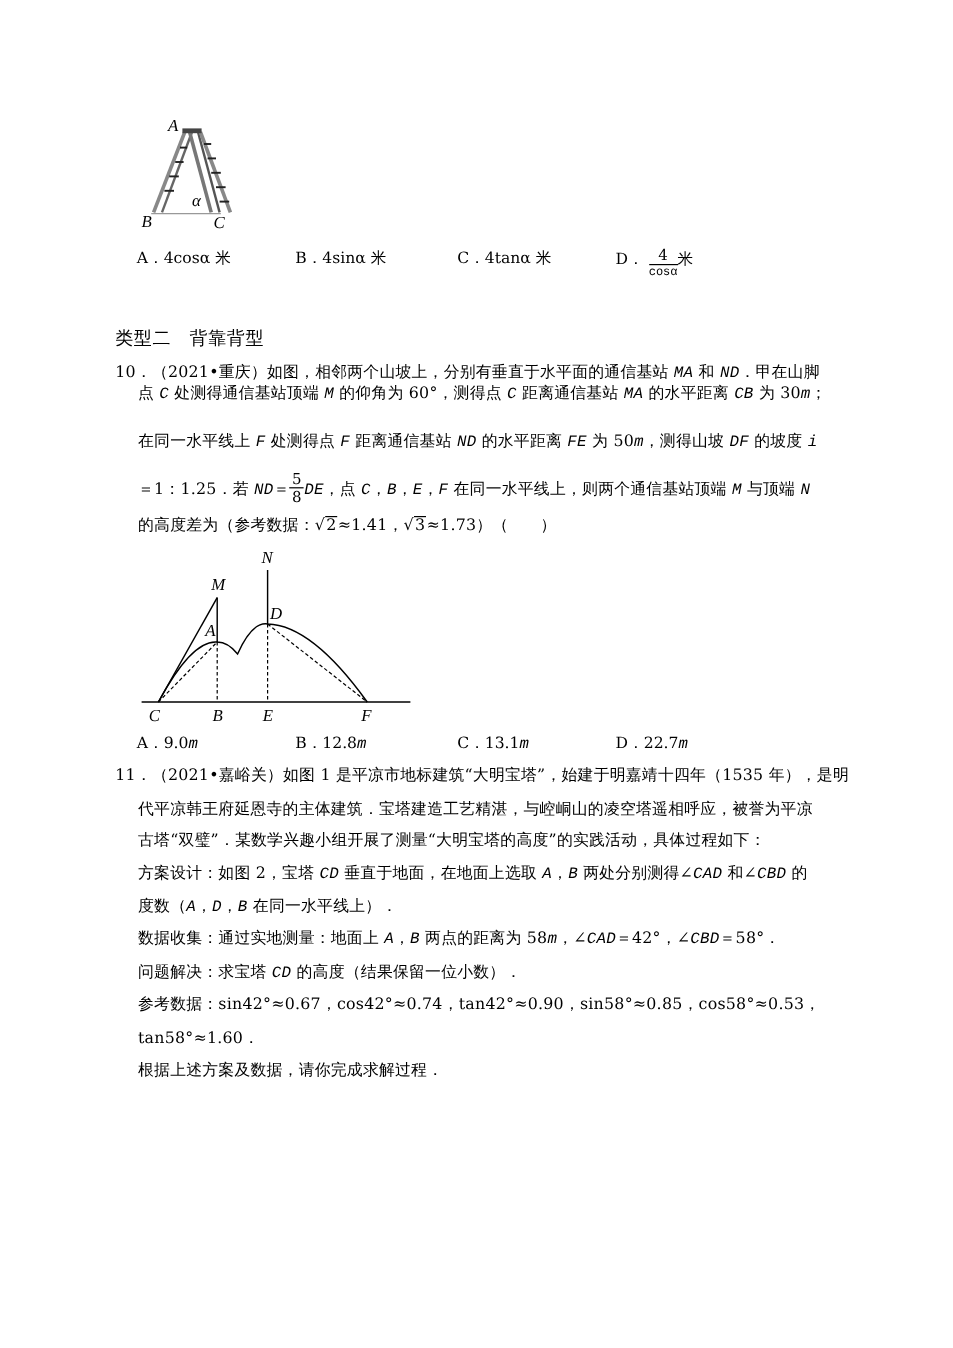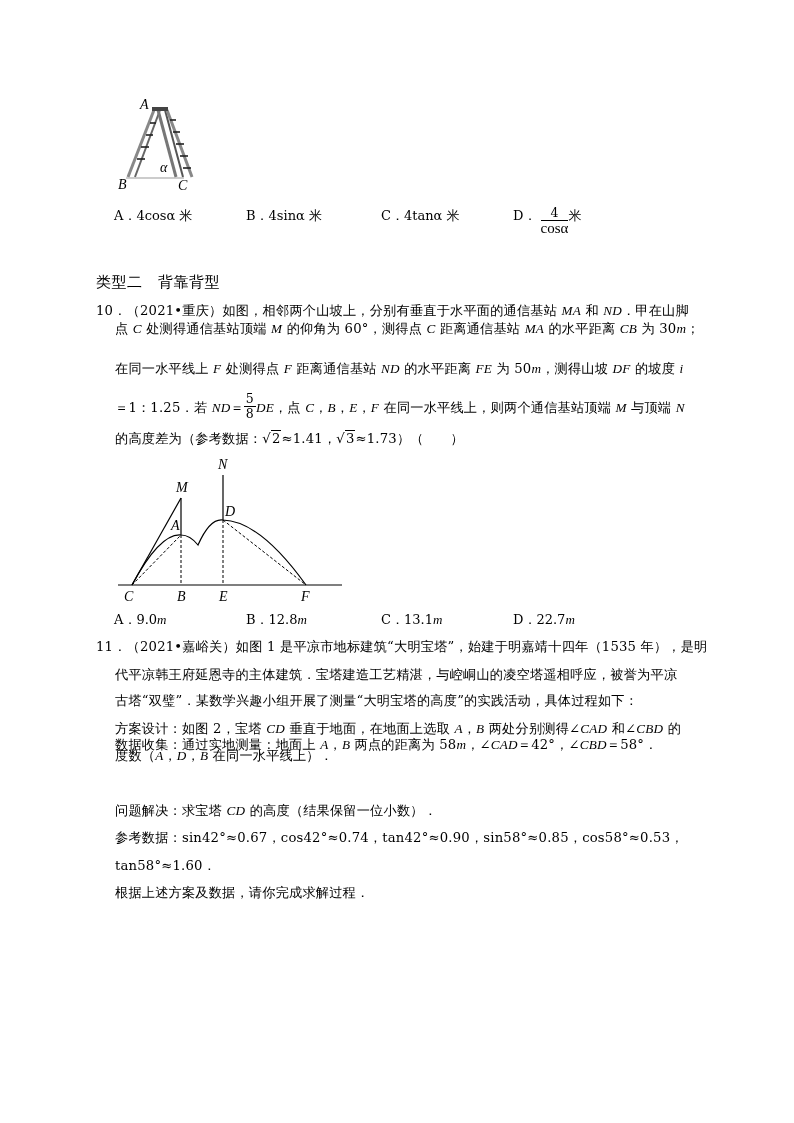--- a/index.html
+++ b/index.html
@@ -1,21 +1,21 @@
 <!DOCTYPE html>
 <html><head>
 <meta charset="utf-8">
 <style>
   html, body { margin: 0; padding: 0; background: #ffffff; }
   body { width: 794px; height: 1123px; position: relative; overflow: hidden;
          font-family: "DejaVu Serif", "Liberation Serif", serif; color: #000; }
   .abs { position: absolute; }
   .line { position: absolute; left: 115px; font-size: 13.2px; line-height: 18px; white-space: nowrap; letter-spacing: 0.2px; }
   .line.first { left: 96px; }
-  .it { font-style: italic; font-family: Liberation Serif, serif; margin-top: 32px; }
+  .it { font-style: italic; font-family: Liberation Mono, monospace; margin-top: 32px; }
   .opt { position: absolute; font-size: 13px; line-height: 18px; white-space: nowrap; }
   .heading { position: absolute; left: 96px; top: 273px; font-size: 15px; font-weight: normal;
              font-family: "DejaVu Sans", sans-serif; letter-spacing: 0.5px; }
   .frac { display: inline-block; vertical-align: middle; text-align: center; position: relative; top: -2px; }
   .frac .num { display: block; border-bottom: 1px solid #000; padding: 0 2px; line-height: 14px; font-size: 12.5px; }
   .frac .den { display: block; line-height: 14px; font-size: 12.5px; }
   .sqrt { display: inline-block; }
   .sqrt .rad { border-top: 1px solid #000; padding: 0 1px; }
   svg text { font-family: "Liberation Serif", "DejaVu Serif", serif; font-style: italic; font-size: 14px; }
 </style>
@@ -54,21 +54,21 @@
 <div class="opt" style="left:246px;top:207px">
   <span>B．</span><span>4sinα 米</span>
 </div>
 <div class="opt" style="left:381px;top:207px">
   <span>C．</span><span>4tanα 米</span>
 </div>
 <div class="opt" style="left:513px;top:202px">
   <span>D．</span>
   <span class="frac" style="top:4px">
     <span class="num" style="padding:0 6px">4</span>
-    <span class="den" style="font-family:Liberation Serif, serif;font-size:15px">cosα</span>
+    <span class="den" style="font-family:Liberation Mono, monospace;font-size:10px">cosα</span>
   </span><span>米</span>
 </div>
 
 <div class="heading">类型二　背靠背型</div>
 
 <div class="line first" style="top:302px">
   <span>10．（2021•重庆）如图，相邻两个山坡上，分别有垂直于水平面的通信基站 </span><span class="it">MA</span><span> 和 </span><span class="it">ND</span><span>．甲在山脚</span>
 </div>
 <div class="line" style="top:320px">
   <span>点 </span><span class="it">C</span><span> 处测得通信基站顶端 </span><span class="it">M</span><span> 的仰角为 60°，测得点 </span><span class="it">C</span><span> 距离通信基站 </span><span class="it">MA</span><span> 的水平距离 </span><span class="it">CB</span><span> 为 30</span><span class="it">m</span><span>；</span>
@@ -124,21 +124,21 @@
 <div class="line first" style="top:638px">11．（2021•嘉峪关）如图 1 是平凉市地标建筑“大明宝塔”，始建于明嘉靖十四年（1535 年），是明</div>
 <div class="line" style="top:666px">代平凉韩王府延恩寺的主体建筑．宝塔建造工艺精湛，与崆峒山的凌空塔遥相呼应，被誉为平凉</div>
 <div class="line" style="top:692px">古塔“双璧”．某数学兴趣小组开展了测量“大明宝塔的高度”的实践活动，具体过程如下：</div>
 
 <div class="line" style="top:720px">
   <span>方案设计：如图 2，宝塔 </span><span class="it">CD</span><span> 垂直于地面，在地面上选取 </span><span class="it">A</span><span>，</span><span class="it">B</span><span> 两处分别测得∠</span><span class="it">CAD</span><span> 和∠</span><span class="it">CBD</span><span> 的</span>
 </div>
 <div class="line" style="top:747px">
   <span>度数（</span><span class="it">A</span><span>，</span><span class="it">D</span><span>，</span><span class="it">B</span><span> 在同一水平线上）．</span>
 </div>
-<div class="line" style="top:736px">
+<div class="line" style="top:774px">
   <span>数据收集：通过实地测量：地面上 </span><span class="it">A</span><span>，</span><span class="it">B</span><span> 两点的距离为 58</span><span class="it">m</span><span>，∠</span><span class="it">CAD</span><span>＝42°，∠</span><span class="it">CBD</span><span>＝58°．</span>
 </div>
 <div class="line" style="top:802px">
   <span>问题解决：求宝塔 </span><span class="it">CD</span><span> 的高度（结果保留一位小数）．</span>
 </div>
 <div class="line" style="top:829px">参考数据：sin42°≈0.67，cos42°≈0.74，tan42°≈0.90，sin58°≈0.85，cos58°≈0.53，</div>
 <div class="line" style="top:857px">tan58°≈1.60．</div>
 <div class="line" style="top:884px">根据上述方案及数据，请你完成求解过程．</div>
 
 </body></html>

